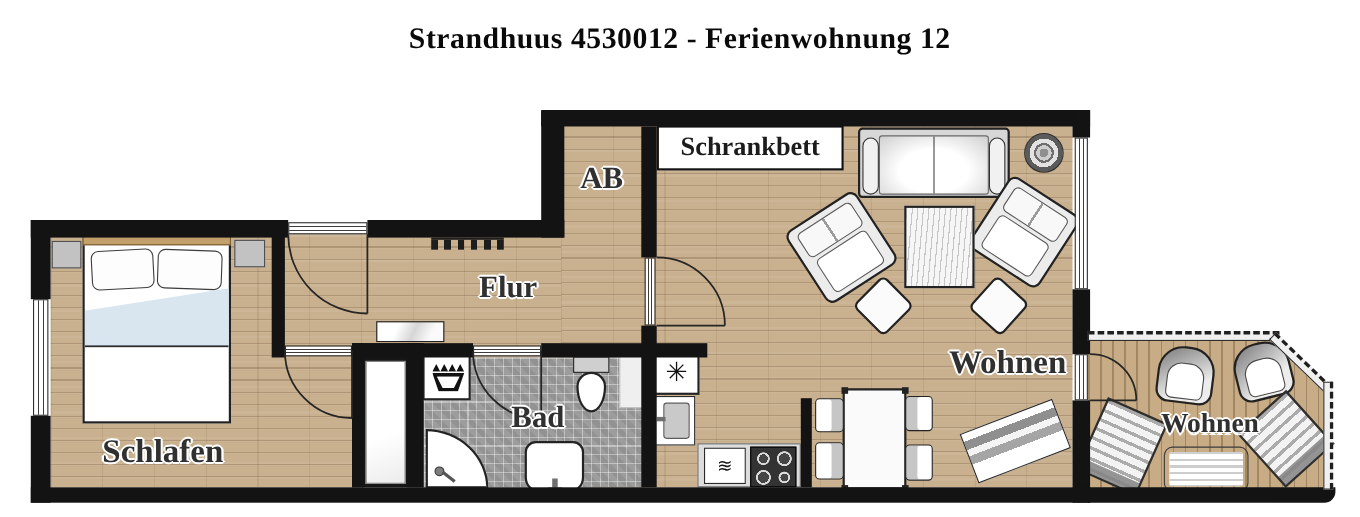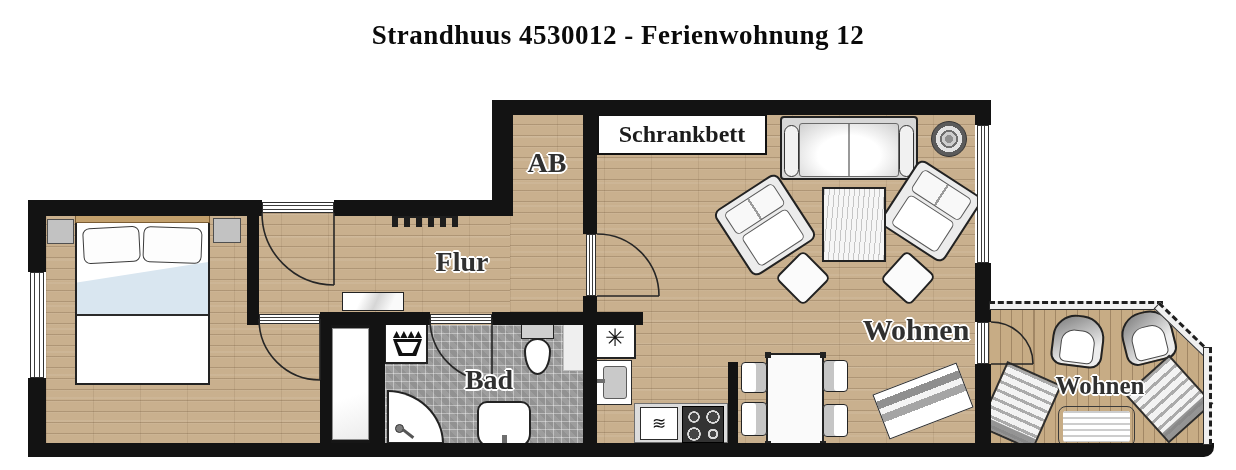--- a/index.html
+++ b/index.html
@@ -234,19 +234,20 @@
       <line x1="320" y1="319" x2="320" y2="380"></line>
       <path d="M430 319 A62 62 0 0 0 492 381"></path>
       <line x1="492" y1="319" x2="492" y2="381"></line>
       <path d="M597 234 A62 62 0 0 1 659 296"></path>
       <line x1="597" y1="296" x2="659" y2="296"></line>
       <path d="M991 322 A42 42 0 0 1 1033 364"></path>
       <line x1="991" y1="364" x2="1033" y2="364"></line>
     </g>
   </svg>
 
+  <div class="abs lbl" style="left:148px;top:411px;font-size:30px">Schlafen</div>
   <div class="abs lbl" style="left:462px;top:262px;font-size:28px">Flur</div>
   <div class="abs lbl" style="left:547px;top:163px;font-size:28px">AB</div>
   <div class="abs lbl" style="left:489px;top:380px;font-size:28px">Bad</div>
   <div class="abs lbl" style="left:916px;top:330px;font-size:30px">Wohnen</div>
   <div class="abs lbl" style="left:1100px;top:386px;font-size:25px">Wohnen</div>
 
 </div>
 
 </body></html>

